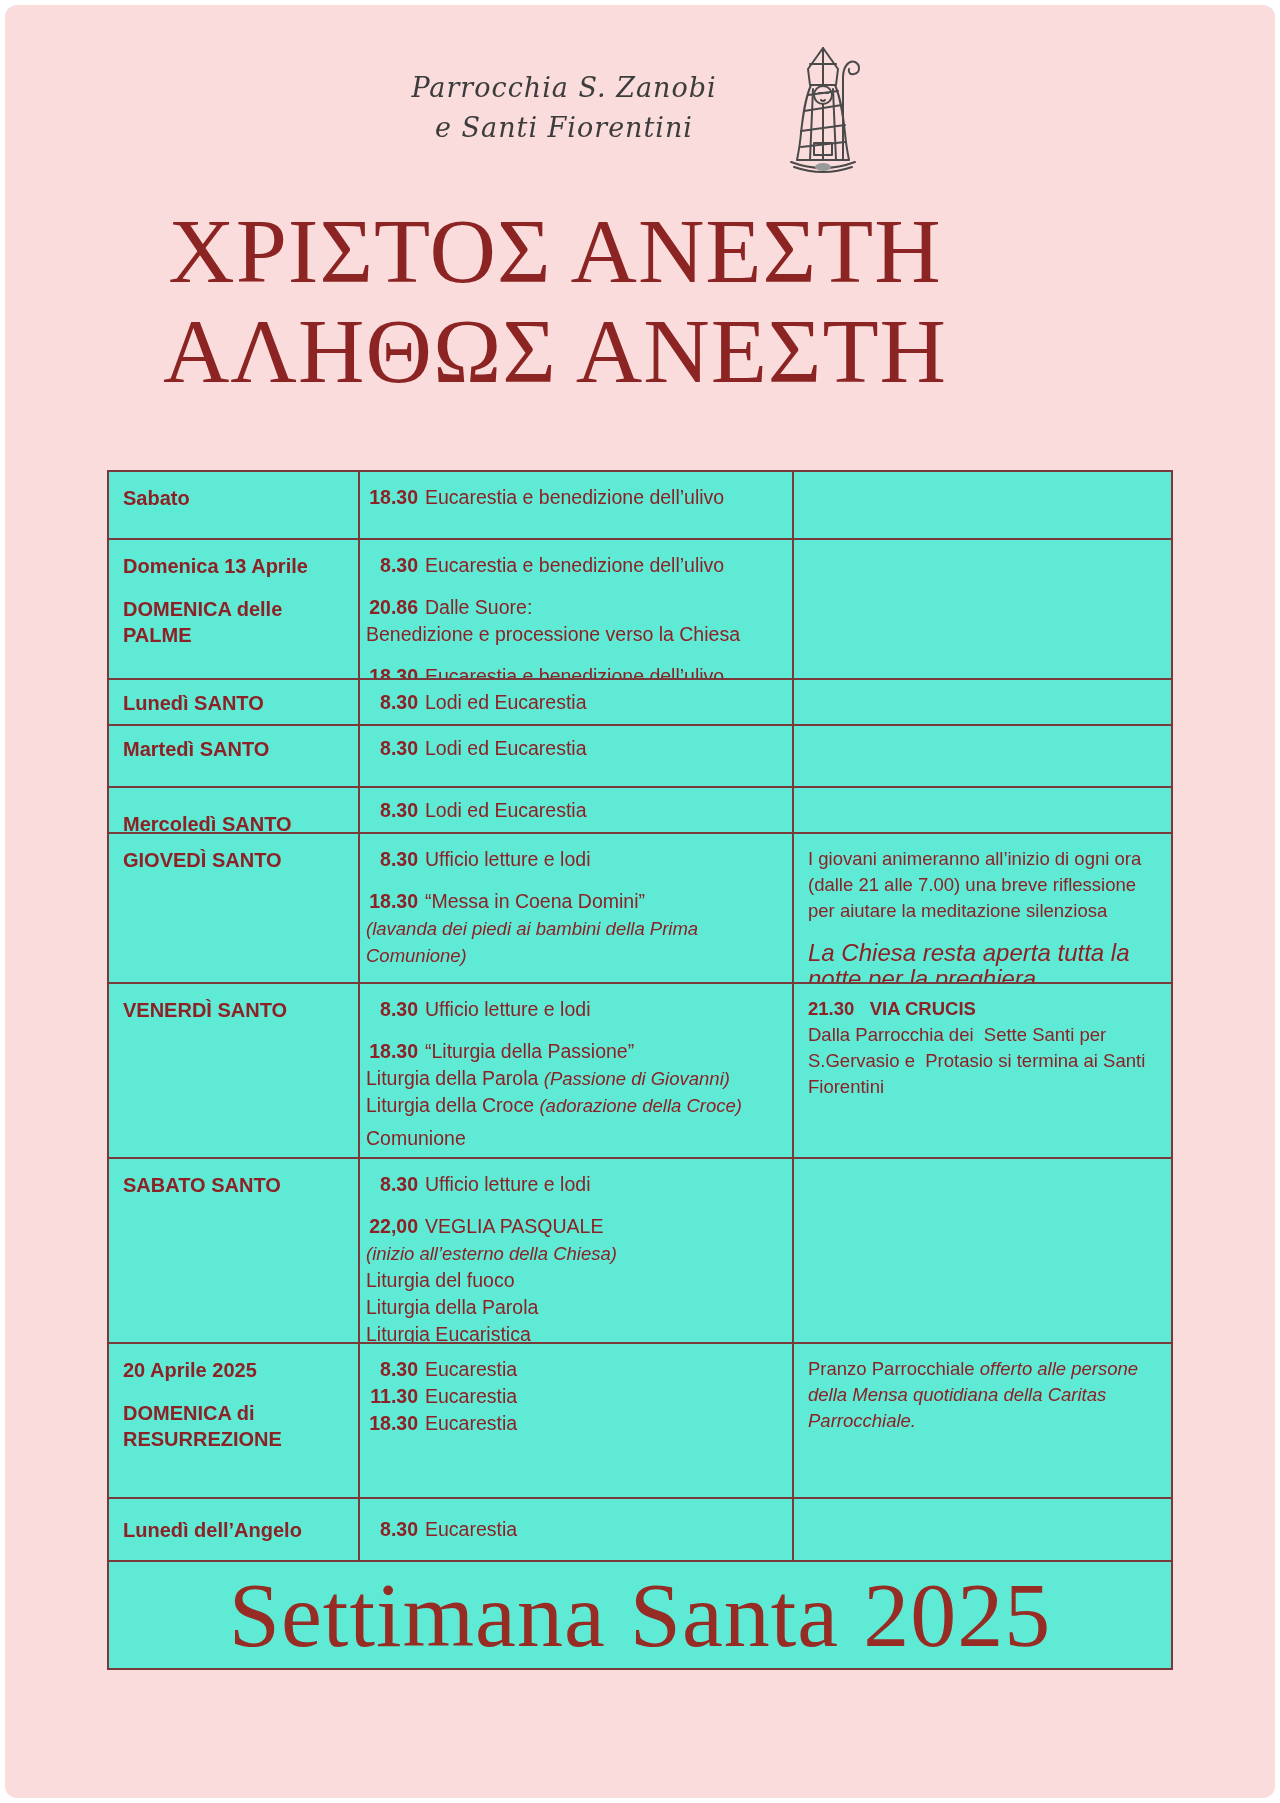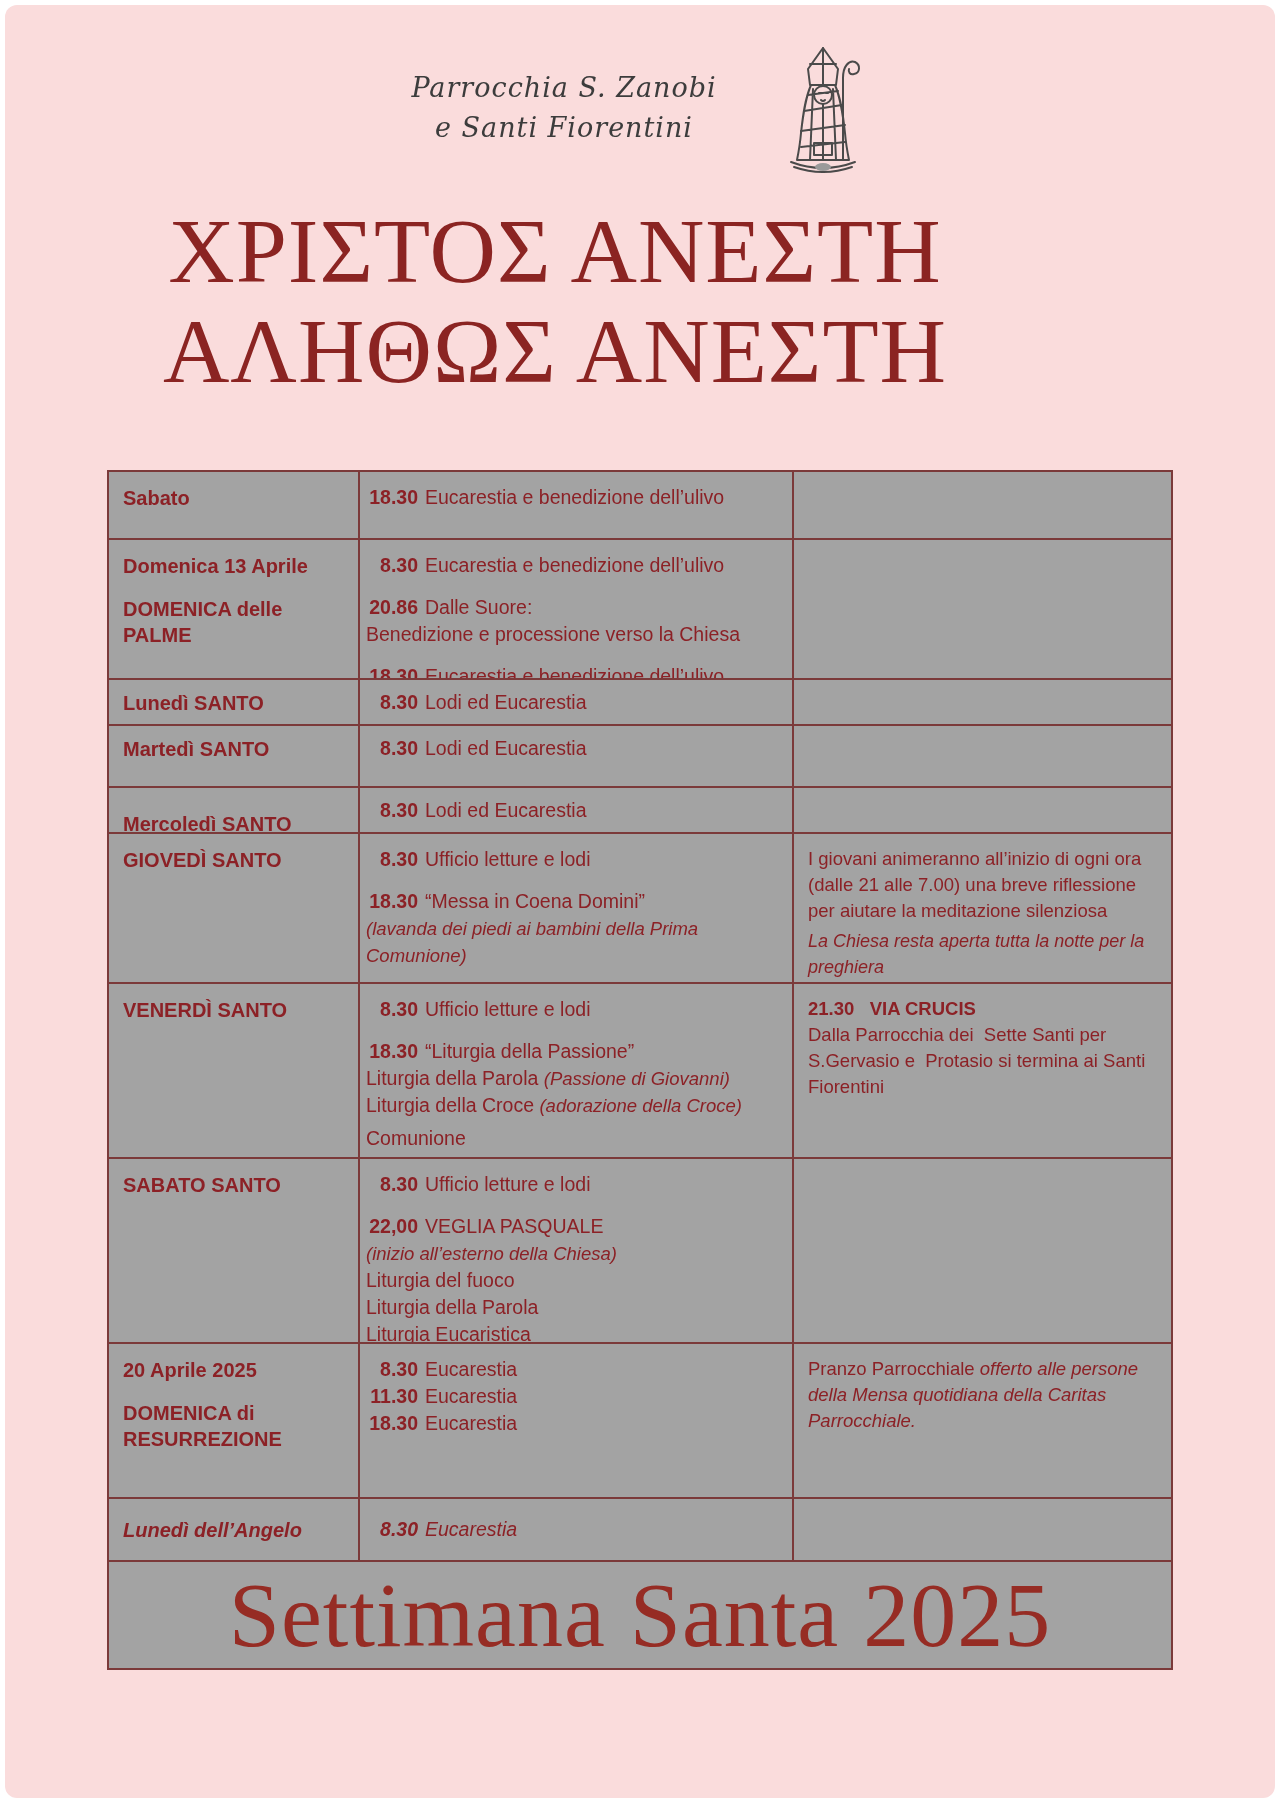--- a/index.html
+++ b/index.html
@@ -27,41 +27,41 @@
   
   .title{
     position:absolute;top:196px;left:0;width:100%;
     text-align:center;padding-right:170px;box-sizing:border-box;
     font-family:"Liberation Serif", serif;font-size:92px;line-height:100px;
     color:#8b2422;letter-spacing:1px;
   }
   
   .table{
     position:absolute;left:102px;top:465px;width:1066px;
-    border:2px solid #7b3a3a;box-sizing:border-box;background:#a3a3a3;
+    border:2px solid #7b3a3a;box-sizing:border-box;background:#5eead4;
   }
   .row{
     display:grid;grid-template-columns:251px 434px 381px;
     border-top:2px solid #7b3a3a;box-sizing:border-box;
   }
   .row:first-child{border-top:none;}
   .cell{box-sizing:border-box;overflow:hidden;color:#8c2126;}
   .day-cell{border-right:2px solid #7b3a3a;padding:13px 6px 0 14px;}
   .main-cell{border-right:2px solid #7b3a3a;padding:12px 8px 0 6px;}
   .side-cell{padding:12px 12px 0 14px;}
   .day{font-weight:700;font-size:20px;line-height:26px;white-space:pre-wrap;}
   .day.sp{margin-top:17px;}
   .ln{font-size:19.5px;line-height:27px;white-space:pre-wrap;}
   .ln.sp{margin-top:15px;}
   .ln.sp2{margin-top:6px;}
   .t-time{display:inline-block;min-width:52px;text-align:right;font-weight:700;margin-right:7px;}
   .bold{font-weight:700;}
   .it{font-style:italic;font-size:18.5px;}
   .side-cell .ln{font-size:18.5px;line-height:26px;}
-  .side-cell .ln.note{font-size:18px;margin-top:4px;}
+  .side-cell .ln.note{font-size:24px;margin-top:16px;}
   
   .footer-row{
     border-top:2px solid #7b3a3a;height:106px;display:flex;align-items:center;justify-content:center;
   }
   .footer-text{
     font-family:"Liberation Serif", serif;font-size:92px;color:#962c24;letter-spacing:1px;
     line-height:100px;
   }
 </style>
 </head>
@@ -212,21 +212,21 @@
       <div class="cell main-cell">
         <div class="ln"><span class="t-time">8.30</span><span>Eucarestia</span></div>
         <div class="ln"><span class="t-time">11.30</span><span>Eucarestia</span></div>
         <div class="ln"><span class="t-time">18.30</span><span>Eucarestia</span></div>
       </div>
       <div class="cell side-cell">
         <div class="ln"><span>Pranzo Parrocchiale </span><span class="it" style="font-size:18.5px;">offerto alle persone della Mensa quotidiana della Caritas Parrocchiale.</span></div>
       </div>
     </div>
 
-    <div class="row" style="height:63px;font-style:italic;">
+    <div class="row" style="height:63px;">
       <div class="cell day-cell" style="padding-top:18px;">
         <div class="day">Lunedì dell’Angelo</div>
       </div>
       <div class="cell main-cell" style="padding-top:17px;">
         <div class="ln"><span class="t-time">8.30</span><span>Eucarestia</span></div>
       </div>
       <div class="cell side-cell"></div>
     </div>
 
     <div class="footer-row">

